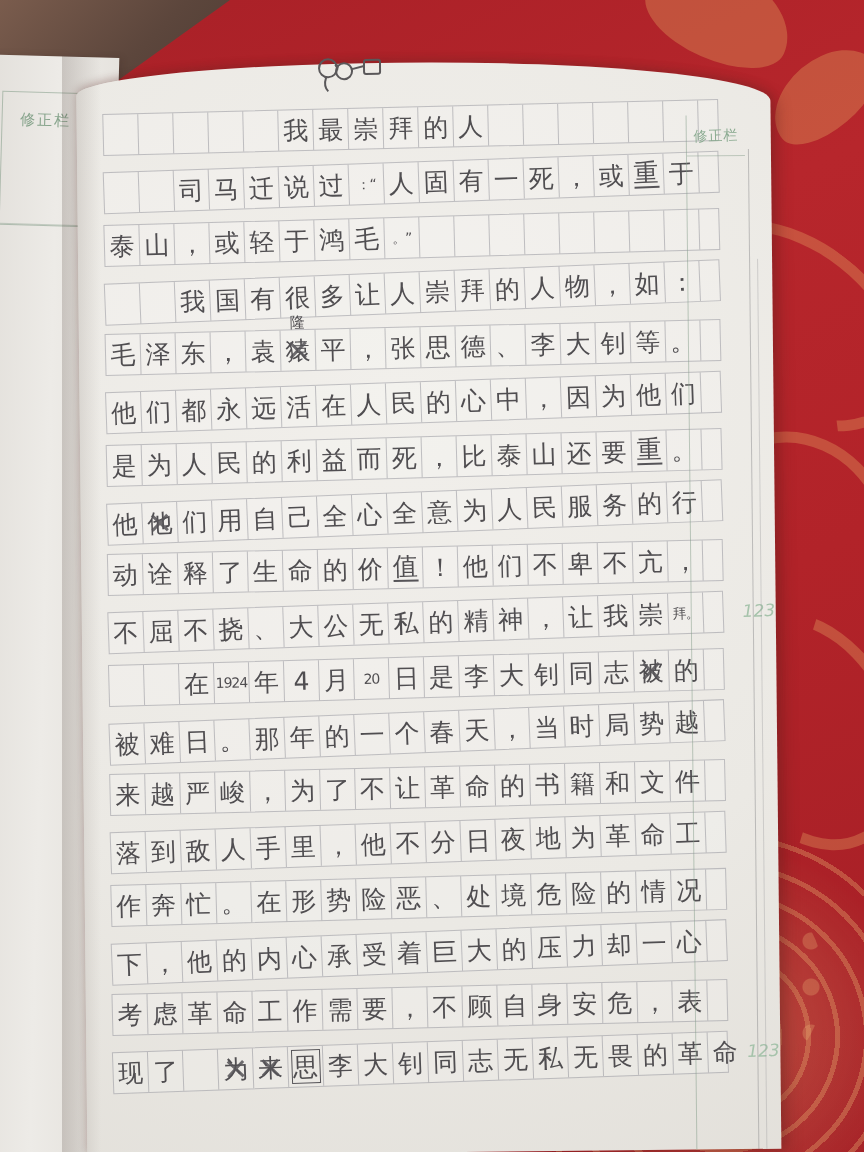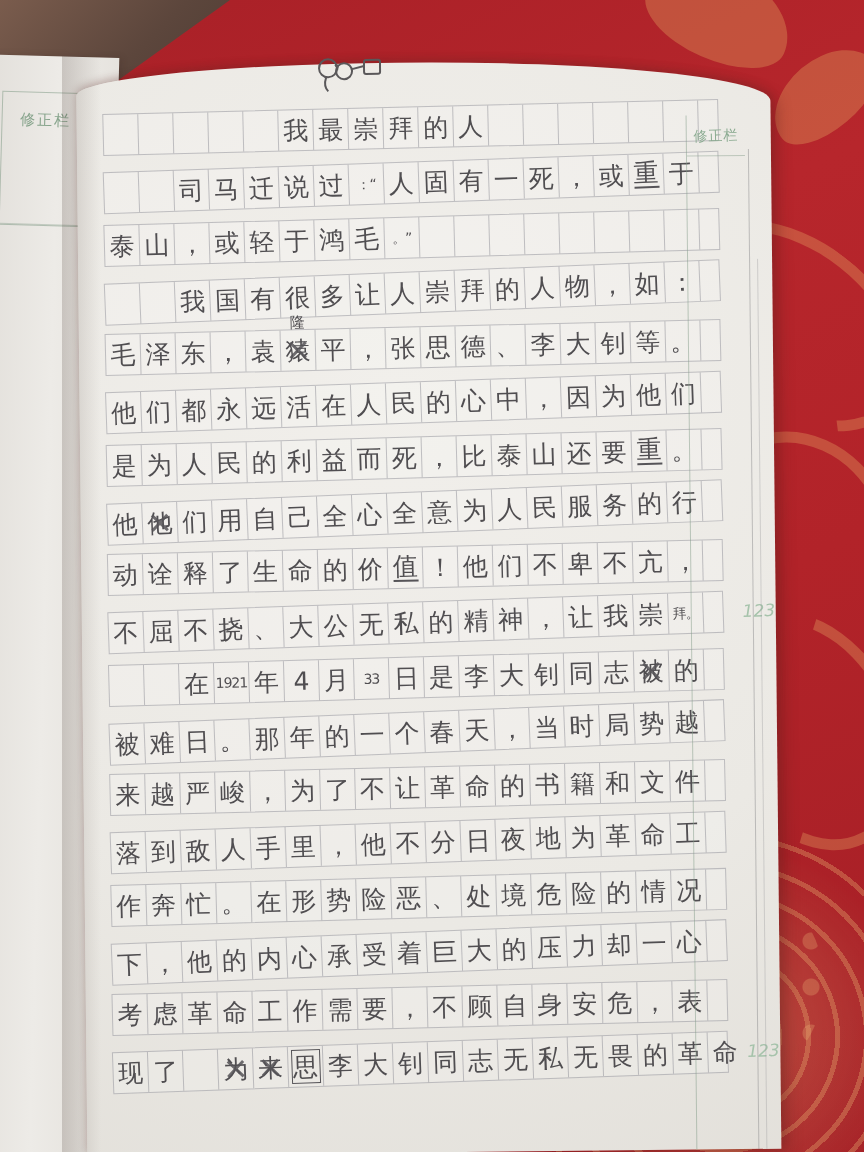--- a/index.html
+++ b/index.html
@@ -619,33 +619,33 @@
           <div class="cell"></div>
           <span class="suffix">123</span>
         </div>
         <div class="row">
           <div class="cell"></div>
           <div class="cell"></div>
           <div class="cell">
             <span class="ch">在</span>
           </div>
           <div class="cell">
-            <span class="ch multi">1921</span>
+            <span class="ch multi">1924</span>
           </div>
           <div class="cell">
             <span class="ch">年</span>
           </div>
           <div class="cell">
             <span class="ch">4</span>
           </div>
           <div class="cell">
             <span class="ch">月</span>
           </div>
           <div class="cell">
-            <span class="ch multi">33</span>
+            <span class="ch multi">20</span>
           </div>
           <div class="cell">
             <span class="ch">日</span>
           </div>
           <div class="cell">
             <span class="ch">是</span>
           </div>
           <div class="cell">
             <span class="ch">李</span>
           </div>

